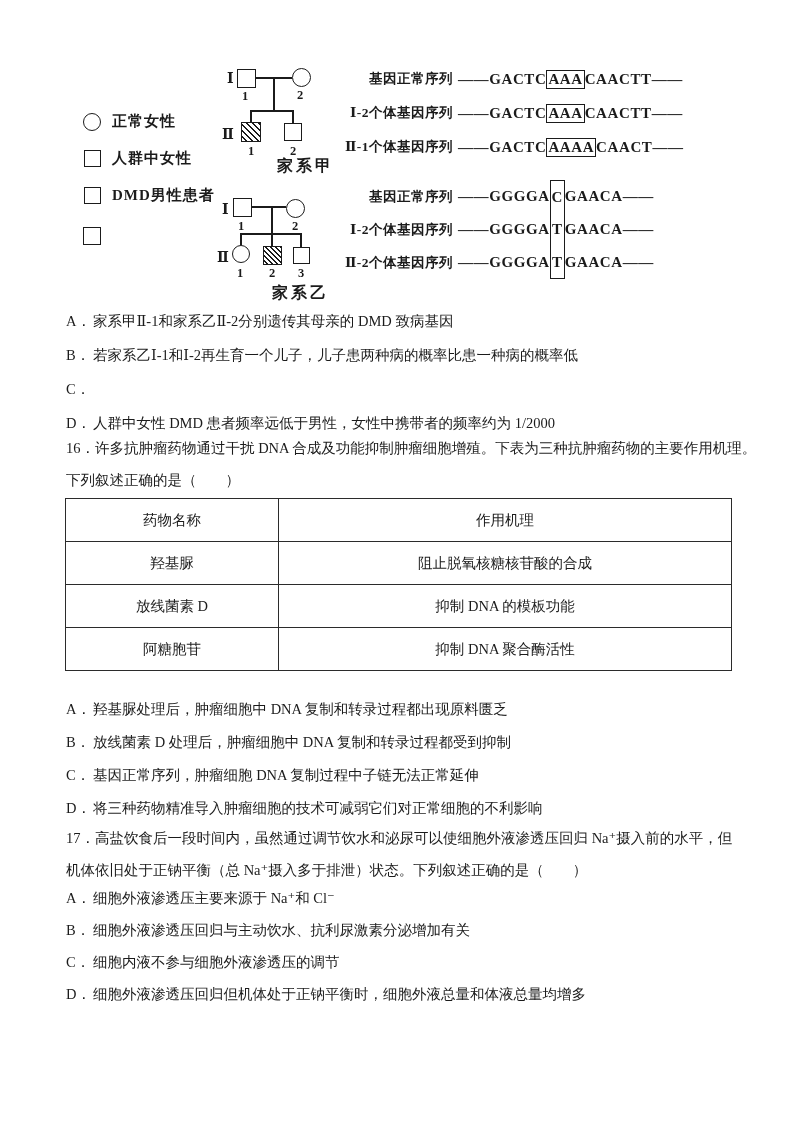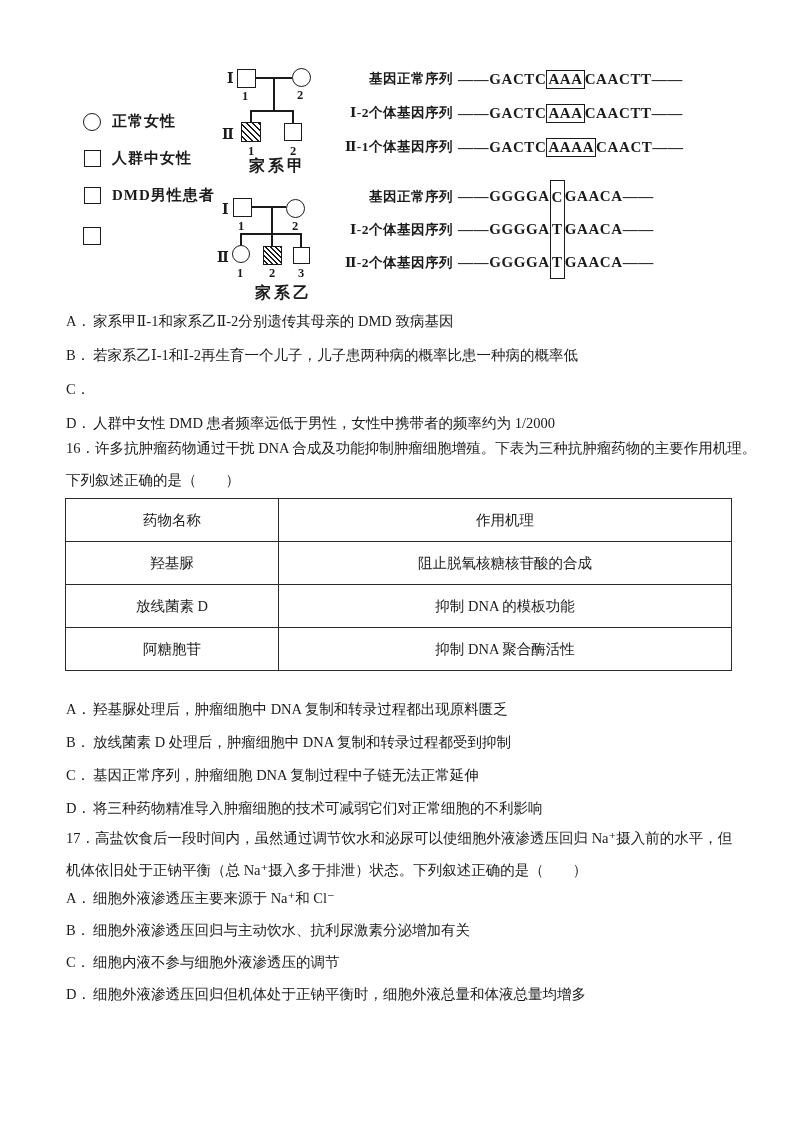--- a/index.html
+++ b/index.html
@@ -9,21 +9,21 @@
     color:#1b1b1b;overflow:hidden;
   }
   
   .sym{position:absolute;border:1.7px solid #1b1b1b;background:#fff;box-sizing:border-box;}
   .circle{border-radius:50%;}
   .hatch{background-image:repeating-linear-gradient(45deg,#fff 0,#fff 2.6px,#1b1b1b 2.6px,#1b1b1b 4.2px);}
   .hatch-dense{background-image:repeating-linear-gradient(45deg,#fff 0,#fff 1.7px,#1b1b1b 1.7px,#1b1b1b 3.5px);}
   .line{position:absolute;background:#1b1b1b;}
   .gen-label{position:absolute;font-size:14px;font-weight:700;}
   .ped-num{position:absolute;font-size:12.5px;font-weight:700;}
-  .ped-title{position:absolute;font-size:16px;font-weight:700;letter-spacing:3px;}
+  .ped-title{position:absolute;font-size:16px;font-weight:700;letter-spacing:3px;margin-left:28px;}
   
   .legend-item{position:absolute;display:flex;align-items:center;}
   .legend-sym{border:1.7px solid #1b1b1b;box-sizing:border-box;flex:none;background:#fff;}
   .legend-label{font-size:15px;font-weight:700;margin-left:11px;line-height:21px;white-space:pre-line;letter-spacing:1px;}
   
   .seq-group{position:absolute;left:333px;}
   .seq-row{display:flex;align-items:center;}
   #seq-a .seq-row{height:34px;}
   #seq-b .seq-row{height:33px;}
   .seq-label{width:120px;flex:none;text-align:right;font-size:13.5px;font-weight:700;letter-spacing:.5px;}
@@ -98,21 +98,21 @@
   <div class="line" style="left:240px;top:235px;width:2px;height:10px;"></div>
   <div class="line" style="left:271px;top:235px;width:2px;height:11px;"></div>
   <div class="line" style="left:300px;top:235px;width:2px;height:12px;"></div>
   <div class="sym circle" style="left:232px;top:245px;width:18px;height:18px;"></div>
   <div class="sym hatch-dense" style="left:263px;top:246px;width:19px;height:19px;"></div>
   <div class="sym" style="left:293px;top:247px;width:17px;height:17px;"></div>
   <div class="gen-label" style="left:217px;top:249px;">Ⅱ</div>
   <div class="ped-num" style="left:237px;top:266px;">1</div>
   <div class="ped-num" style="left:269px;top:266px;">2</div>
   <div class="ped-num" style="left:298px;top:266px;">3</div>
-  <div class="ped-title" style="left:255px;top:283px;">家系乙</div>
+  <div class="ped-title" style="left:244px;top:283px;">家系乙</div>
 </div>
 
 <div id="seq-a" class="seq-group" style="top:62px;">
   <div class="seq-row">
     <div class="seq-label">基因正常序列</div>
     <div class="seq-text">
         <span>——GACTC</span>
         <span class="box">AAA</span>
         <span>CAACTT——</span>
       </div>

